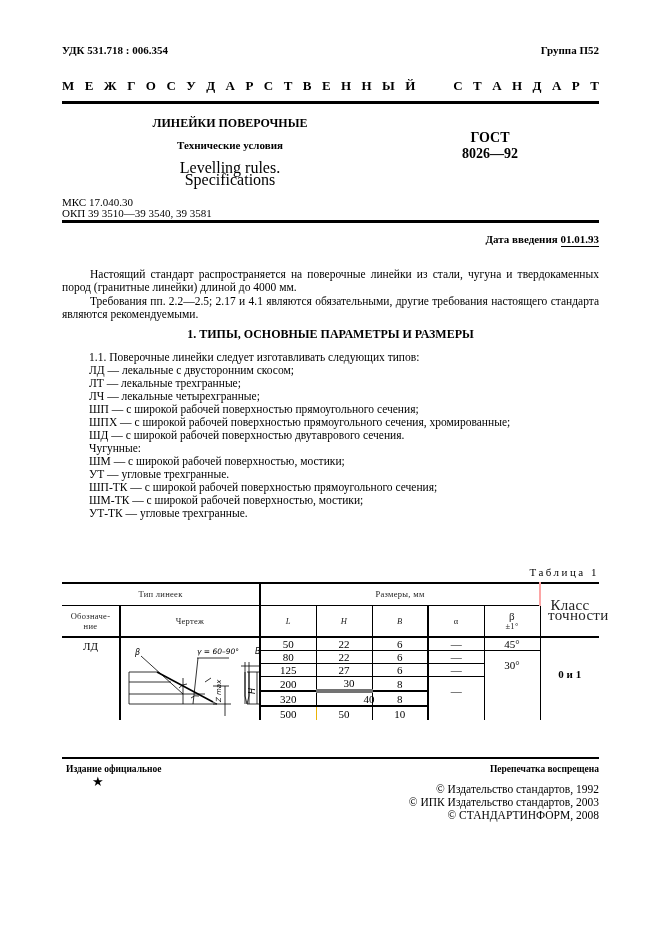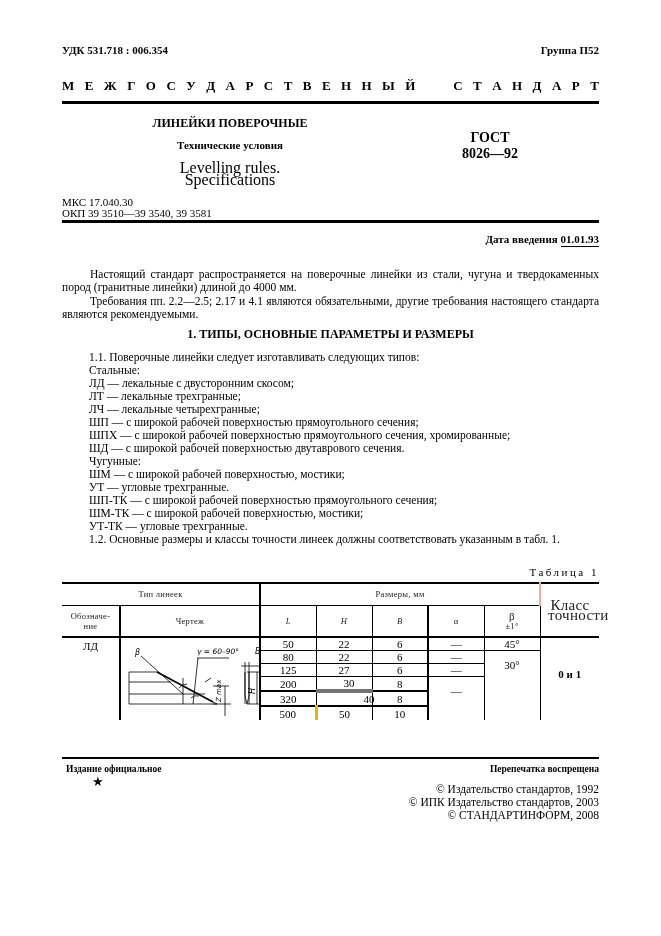--- a/index.html
+++ b/index.html
@@ -91,34 +91,32 @@
 <div class="abs rule-thick" style="top:220px;"></div>
 <div class="abs intro-date"><span>Дата введения </span><span class="val">01.01.93</span></div>
 
 <div class="abs para indent" style="top:268px;">Настоящий стандарт распространяется на поверочные линейки из стали, чугуна и твердокаменных пород (гранитные линейки) длиной до 4000 мм.</div>
 <div class="abs para indent" style="top:295px;">Требования пп. 2.2—2.5; 2.17 и 4.1 являются обязательными, другие требования настоящего стандарта являются рекомендуемыми.</div>
 
 <div class="abs sect">1. ТИПЫ, ОСНОВНЫЕ ПАРАМЕТРЫ И РАЗМЕРЫ</div>
 
 <div class="abs list">
   <div>1.1. Поверочные линейки следует изготавливать следующих типов:</div>
-  <div>Стальные:</div>
   <div>ЛД — лекальные с двусторонним скосом;</div>
   <div>ЛТ — лекальные трехгранные;</div>
   <div>ЛЧ — лекальные четырехгранные;</div>
   <div>ШП — с широкой рабочей поверхностью прямоугольного сечения;</div>
   <div>ШПХ — с широкой рабочей поверхностью прямоугольного сечения, хромированные;</div>
   <div>ШД — с широкой рабочей поверхностью двутаврового сечения.</div>
   <div>Чугунные:</div>
   <div>ШМ — с широкой рабочей поверхностью, мостики;</div>
   <div>УТ — угловые трехгранные.</div>
   <div>ШП-ТК — с широкой рабочей поверхностью прямоугольного сечения;</div>
   <div>ШМ-ТК — с широкой рабочей поверхностью, мостики;</div>
   <div>УТ-ТК — угловые трехгранные.</div>
-  <div>1.2. Основные размеры и классы точности линеек должны соответствовать указанным в табл. 1.</div>
 </div>
 
 <div class="abs tab-label">Таблица 1</div>
 
 <table class="t">
   <colgroup>
     <col style="width:58px">
       <col style="width:140px">
       <col style="width:56px">
       <col style="width:56px">
@@ -216,21 +214,21 @@
     <td style="border-right:1px solid #000; border-bottom:4px solid #737373;padding-left:10px;">30</td>
     <td style="border-right:2px solid #000; border-bottom:2px solid #000;">8</td>
     <td rowspan="3" style="border-right:1px solid #000; vertical-align:top; padding-top:8px;">—</td>
   </tr>
   <tr style="height:13px;">
     <td style="border-right:1px solid #000; border-bottom:2px solid #000;">320</td>
     <td style="border-right:1px solid #000; border-bottom:2px solid #000;padding-left:47px;">40</td>
     <td style="border-right:2px solid #000; border-bottom:2px solid #000;">8</td>
   </tr>
   <tr style="height:14px;">
-    <td style="border-right:3px solid #eab308;margin-left:32px;">500</td>
+    <td style="border-right:1px solid #eab308;margin-left:32px;">500</td>
     <td style="border-right:1px solid #000;">50</td>
     <td style="border-right:2px solid #000;">10</td>
   </tr>
 </tbody>
   </table>
 
 <div class="abs footer-rule"></div>
 <div class="abs f-left">Издание официальное</div>
 <div class="abs f-star">★</div>
 <div class="abs f-right">Перепечатка воспрещена</div>

